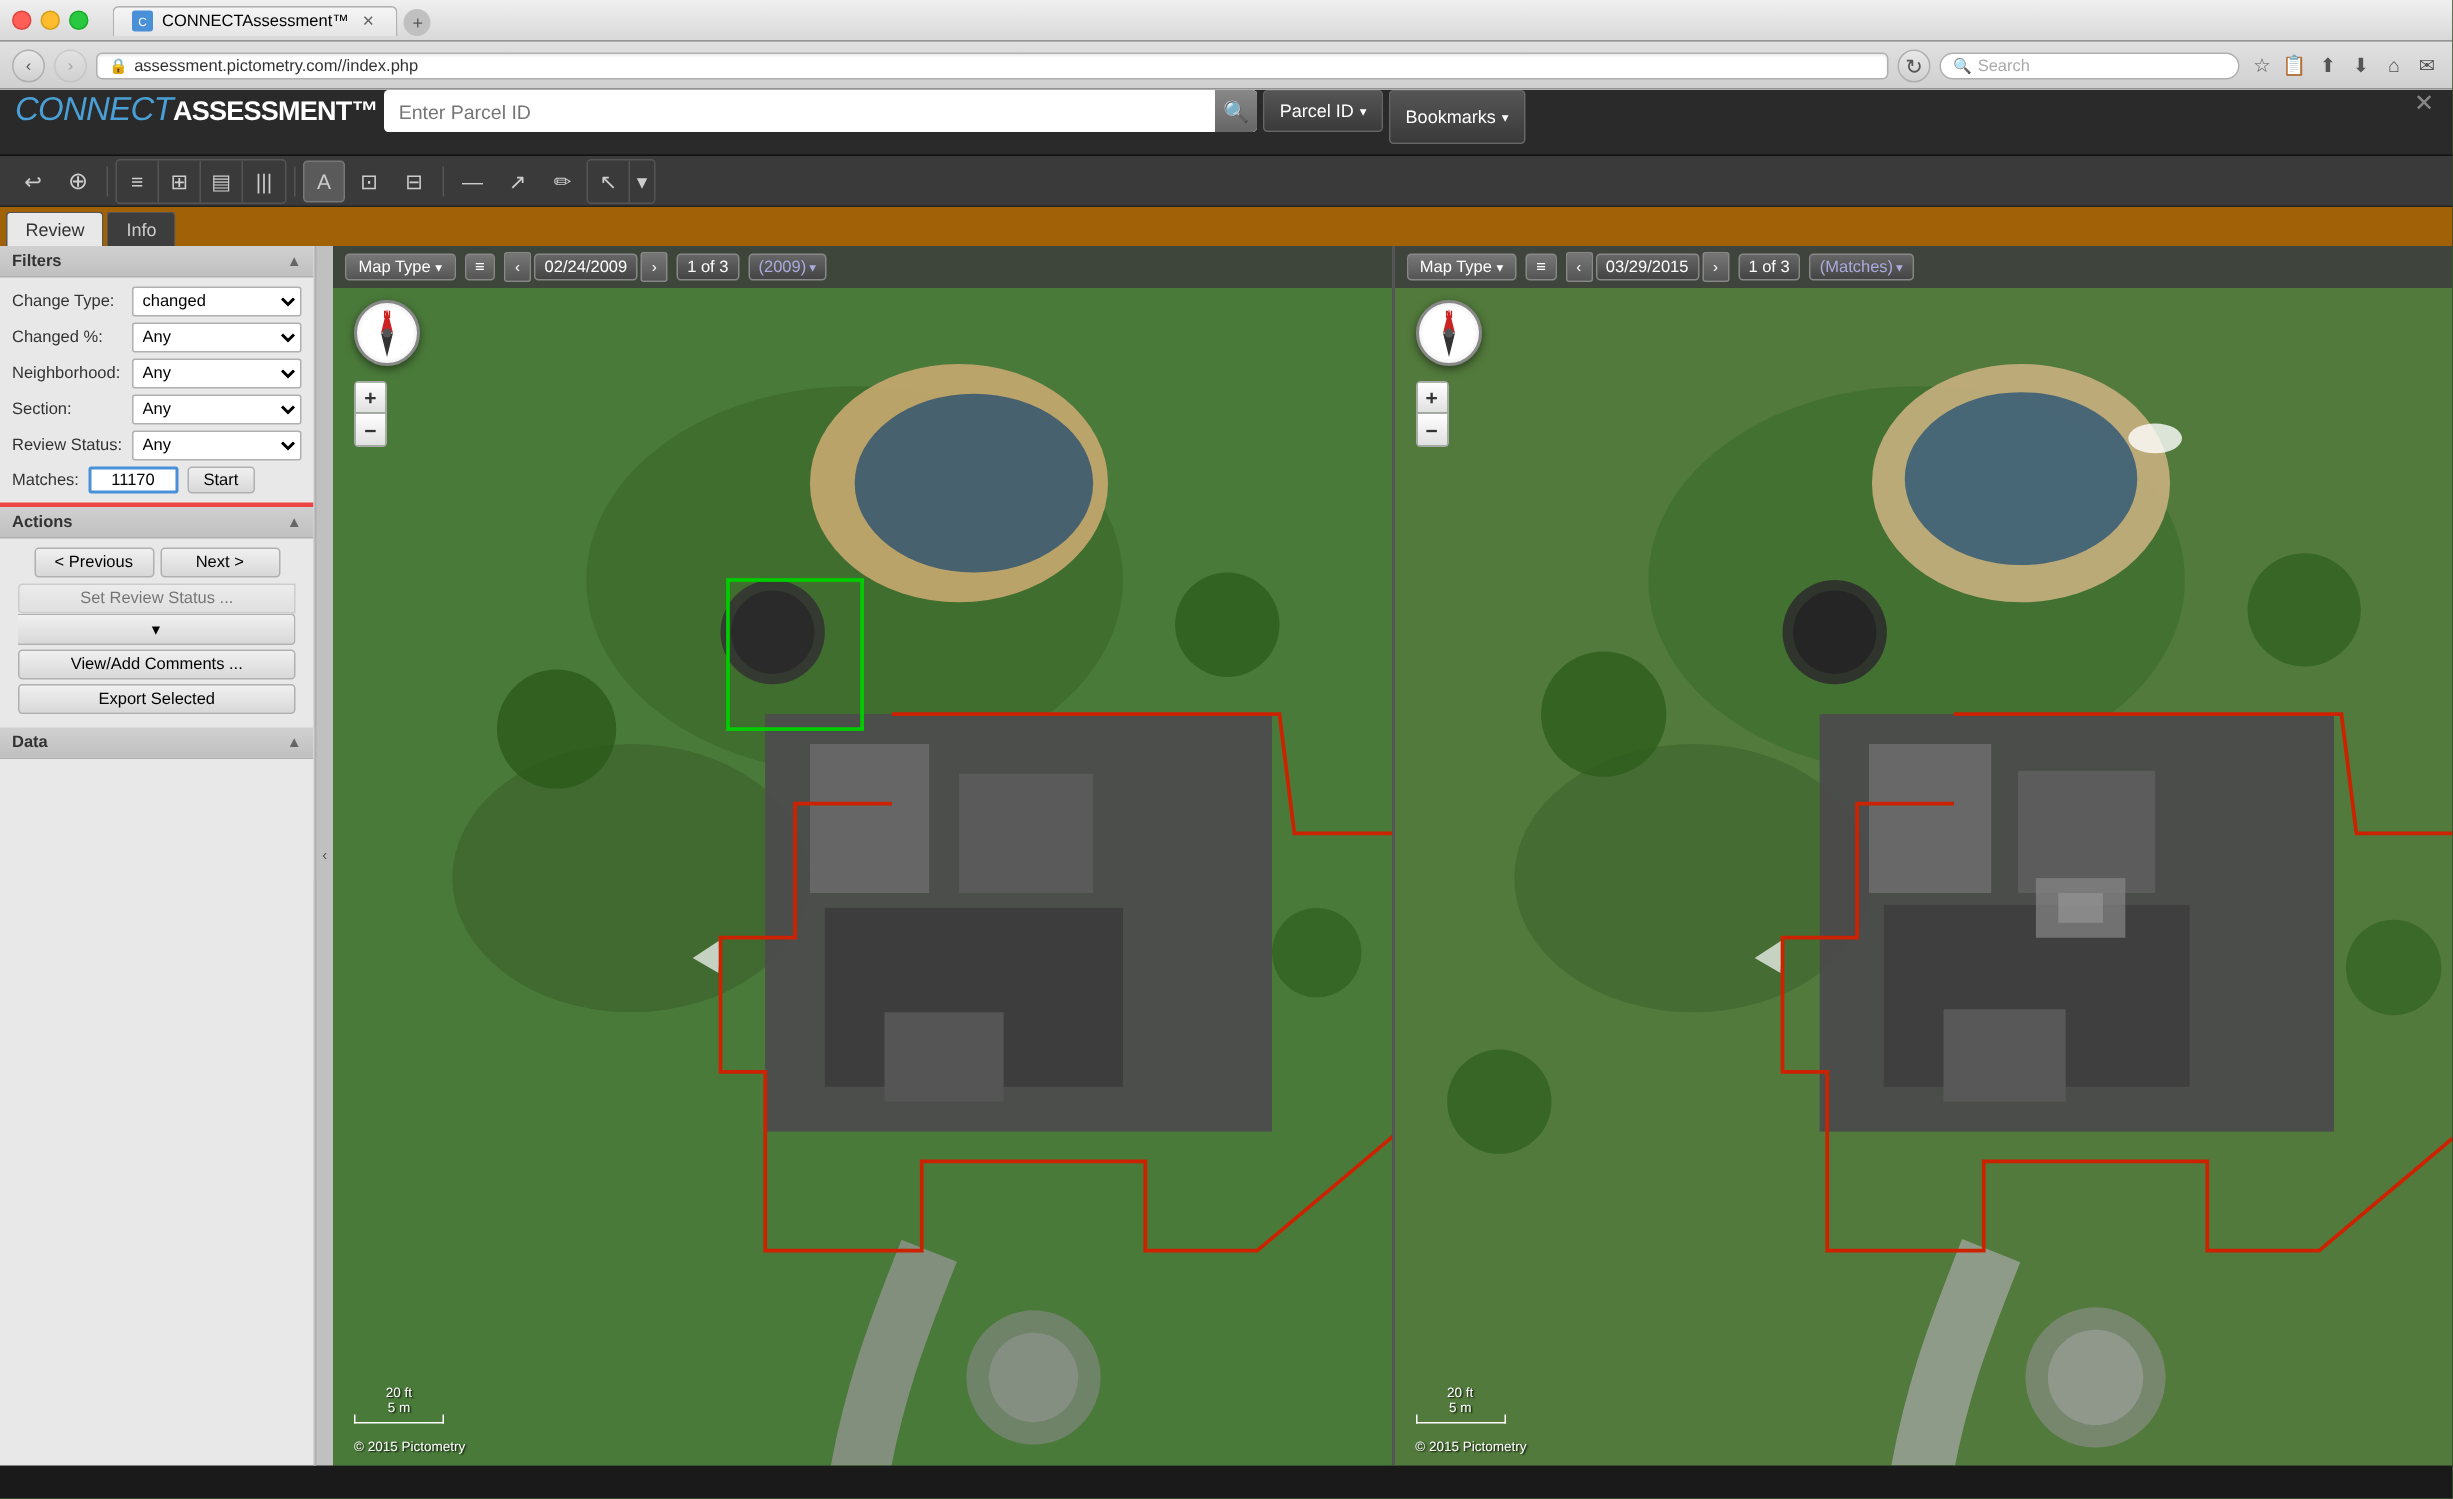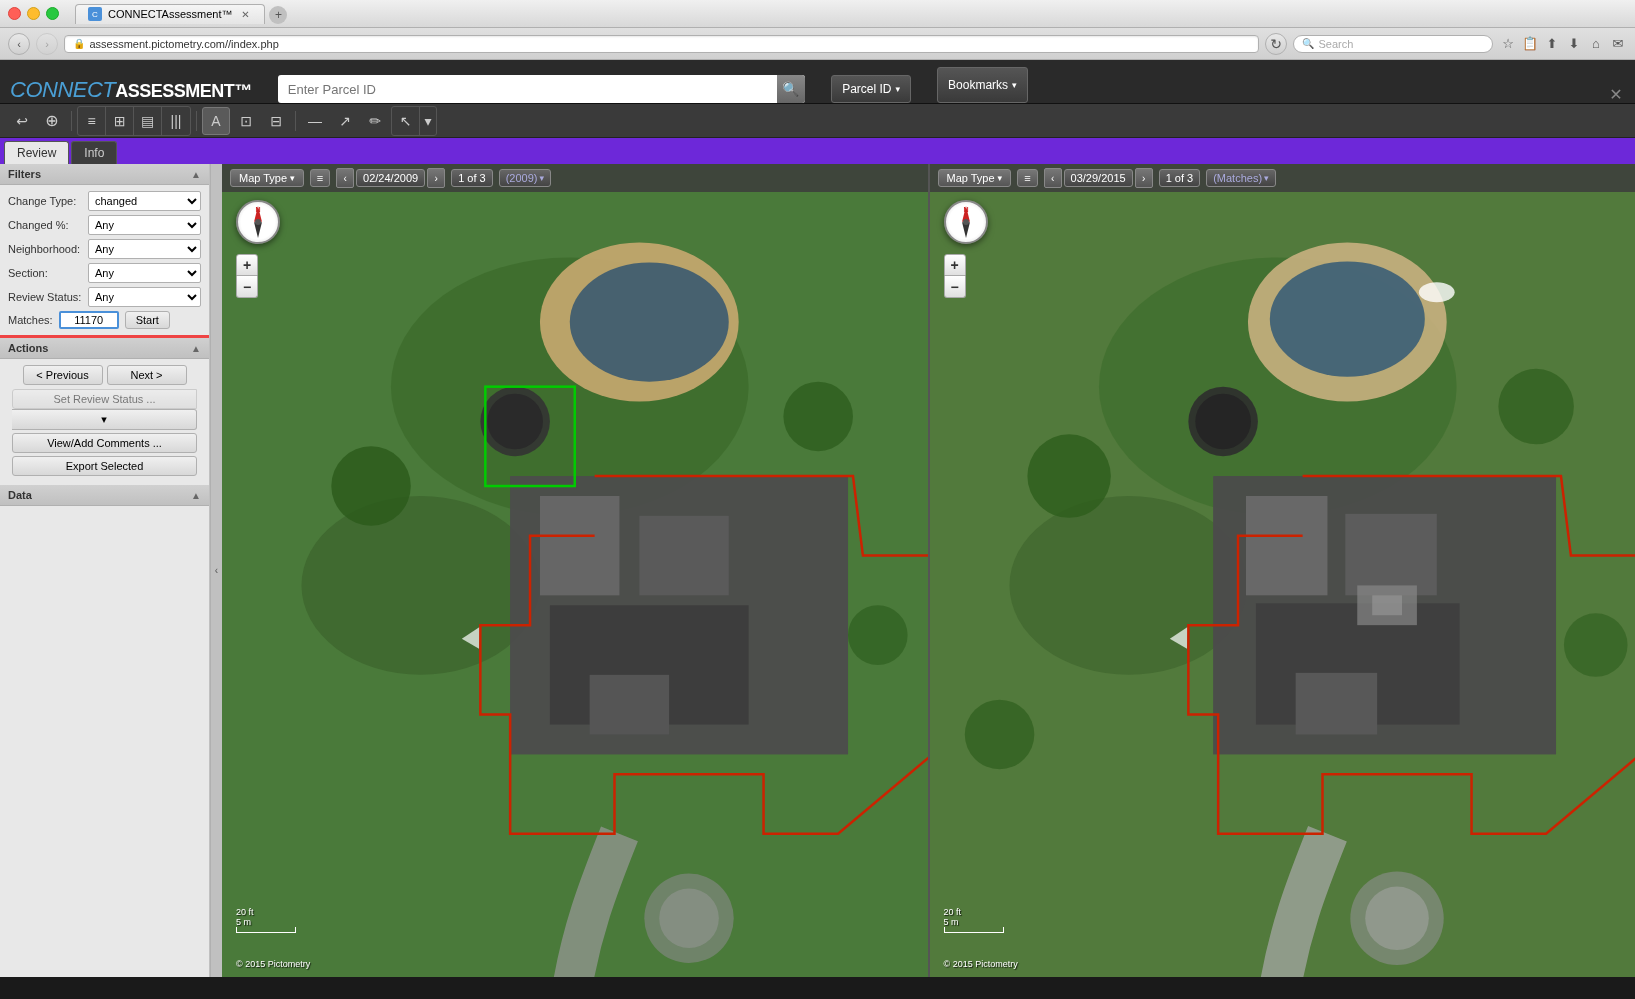--- a/index.html
+++ b/index.html
@@ -20,40 +20,40 @@
     .nav-btn { width: 22px; height: 22px; border-radius: 50%; background: linear-gradient(to bottom, #e8e8e8, #d0d0d0); border: 1px solid #b0b0b0; display: flex; align-items: center; justify-content: center; font-size: 11px; color: #555; cursor: pointer; }
     .nav-btn:disabled { opacity: 0.4; }
     .url-bar { flex: 1; background: white; border: 1px solid #b0b0b0; border-radius: 4px; padding: 2px 8px; font-size: 11px; color: #333; display: flex; align-items: center; box-shadow: inset 0 1px 2px rgba(0,0,0,0.1); }
     .url-bar .lock-icon { color: #888; margin-right: 4px; font-size: 10px; }
     .search-bar { width: 200px; background: white; border: 1px solid #b0b0b0; border-radius: 10px; padding: 2px 8px; font-size: 11px; display: flex; align-items: center; gap: 4px; }
     .search-icon-browser { color: #888; font-size: 10px; }
     .bookmark-icons { display: flex; gap: 4px; align-items: center; }
     .bm-icon { width: 18px; height: 18px; display: flex; align-items: center; justify-content: center; color: #555; font-size: 13px; cursor: pointer; }
 
     
-    .app-header { background: #2a2a2a; height: 44px; display: flex; align-items: flex-end; padding: 0 10px; gap: 26px; border-bottom: 1px solid #111; }
+    .app-header { background: #2a2a2a; height: 44px; display: flex; align-items: flex-start; padding: 0 10px; gap: 4px; border-bottom: 1px solid #111; }
     .app-logo { color: white; font-size: 20px; font-weight: bold; letter-spacing: -0.5px; display: flex; align-items: baseline; }
     .app-logo-connect { font-weight: normal; font-style: italic; }
     .app-logo-assessment { font-weight: bold; text-transform: uppercase; font-size: 18px; }
     .parcel-input-container { flex: 1; background: white; border-radius: 3px; height: 28px; display: flex; align-items: center; }
     .parcel-input { flex: 1; border: none; outline: none; padding: 0 10px; font-size: 13px; color: #999; background: transparent; }
     .parcel-search-btn { background: linear-gradient(to bottom, #888, #666); border: none; height: 28px; width: 28px; display: flex; align-items: center; justify-content: center; color: white; cursor: pointer; font-size: 14px; border-radius: 0 3px 3px 0; }
     .parcel-type-btn { background: linear-gradient(to bottom, #555, #3a3a3a); color: white; border: 1px solid #666; border-radius: 3px; padding: 4px 10px; font-size: 12px; cursor: pointer; display: flex; align-items: center; gap: 4px; height: 28px; }
     .bookmarks-btn { background: linear-gradient(to bottom, #555, #3a3a3a); color: white; border: 1px solid #666; border-radius: 3px; padding: 17px 10px; font-size: 12px; cursor: pointer; display: flex; align-items: center; gap: 4px; height: 28px; }
 
     
     .toolbar { background: #3a3a3a; height: 34px; display: flex; align-items: center; padding: 0 8px; gap: 2px; border-bottom: 1px solid #222; }
     .toolbar-btn { width: 28px; height: 28px; background: transparent; border: 1px solid transparent; border-radius: 3px; display: flex; align-items: center; justify-content: center; cursor: pointer; color: #ccc; font-size: 14px; }
     .toolbar-separator { width: 1px; background: #555; height: 20px; margin: 0 3px; }
     .toolbar-group { display: flex; gap: 0; border: 1px solid #555; border-radius: 3px; overflow: hidden; }
     .toolbar-group .toolbar-btn { border-radius: 0; border: none; border-right: 1px solid #555; }
     .toolbar-group .toolbar-btn:last-child { border-right: none; }
 
     
-    .tab-row { background: #6d28d9; height: 26px; display: flex; align-items: flex-end; padding: 0 4px; }
+    .tab-row { background: #a16207; height: 26px; display: flex; align-items: flex-end; padding: 0 4px; }
     .tab-item { padding: 4px 12px; font-size: 12px; color: #ccc; cursor: pointer; background: #3d3d3d; border: 1px solid #555; border-bottom: none; border-radius: 3px 3px 0 0; margin-right: 2px; }
     .tab-item.active { background: #e8e8e8; color: #333; }
 
     
     .main-layout { display: flex; width: 100%; height: calc(999px - 28px - 22px - 32px - 44px - 34px - 26px); }
 
     
     .sidebar { width: 210px; background: #e8e8e8; border-right: 1px solid #c0c0c0; display: flex; flex-direction: column; overflow: hidden; }
     .sidebar-section { background: #e8e8e8; }
     .sidebar-section-header { background: linear-gradient(to bottom, #d0d0d0, #c0c0c0); padding: 4px 8px; font-size: 11px; font-weight: bold; color: #333; border-bottom: 1px solid #b0b0b0; display: flex; justify-content: space-between; align-items: center; }
@@ -91,21 +91,21 @@
     .compass { position: absolute; top: 36px; left: 14px; width: 44px; height: 44px; z-index: 10; }
     .compass-circle { width: 44px; height: 44px; border-radius: 50%; background: radial-gradient(circle, #fff 60%, #ccc 100%); border: 2px solid #888; display: flex; align-items: center; justify-content: center; box-shadow: 0 2px 6px rgba(0,0,0,0.5); }
 
     
     .zoom-controls { position: absolute; top: 90px; left: 14px; z-index: 10; display: flex; flex-direction: column; }
     .zoom-btn { width: 22px; height: 22px; background: linear-gradient(to bottom, #fff, #e0e0e0); border: 1px solid #aaa; display: flex; align-items: center; justify-content: center; font-size: 14px; font-weight: bold; color: #333; cursor: pointer; }
     .zoom-btn:first-child { border-radius: 3px 3px 0 0; }
     .zoom-btn:last-child { border-radius: 0 0 3px 3px; border-top: none; }
 
     
-    .scale-bar { position: absolute; bottom: 44px; left: 14px; z-index: 10; }
+    .scale-bar { position: absolute; bottom: 28px; left: 14px; z-index: 10; text-align: center; }
     .scale-text { font-size: 9px; color: white; text-shadow: 1px 1px 1px rgba(0,0,0,0.8); }
     .scale-line { width: 60px; height: 6px; border: 1.5px solid white; border-top: none; }
 
     
     .copyright { position: absolute; bottom: 8px; left: 14px; font-size: 9px; color: white; text-shadow: 1px 1px 1px rgba(0,0,0,0.8); z-index: 10; }
 
     
     .sidebar-toggle { width: 12px; background: #c0c0c0; cursor: pointer; display: flex; align-items: center; justify-content: center; border-left: 1px solid #b0b0b0; font-size: 10px; color: #555; }
   </style>
 </head>

